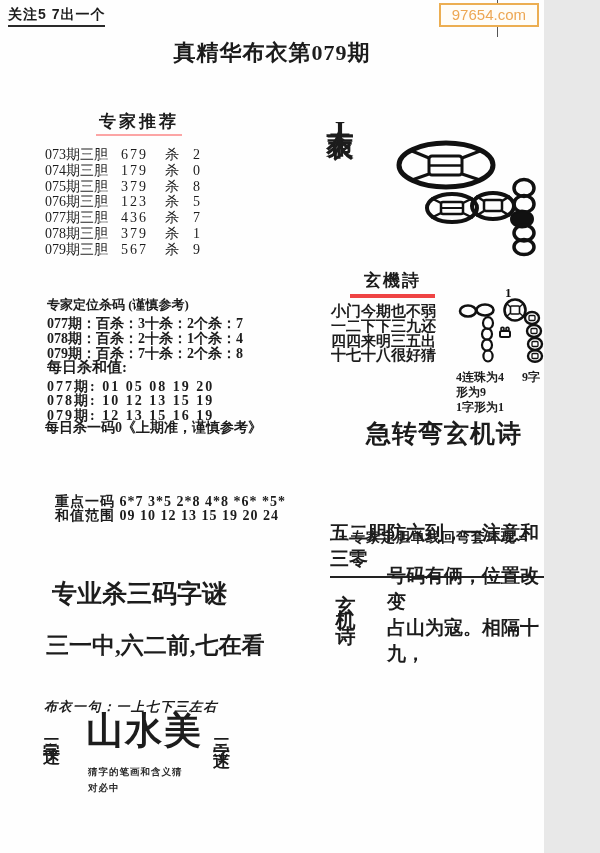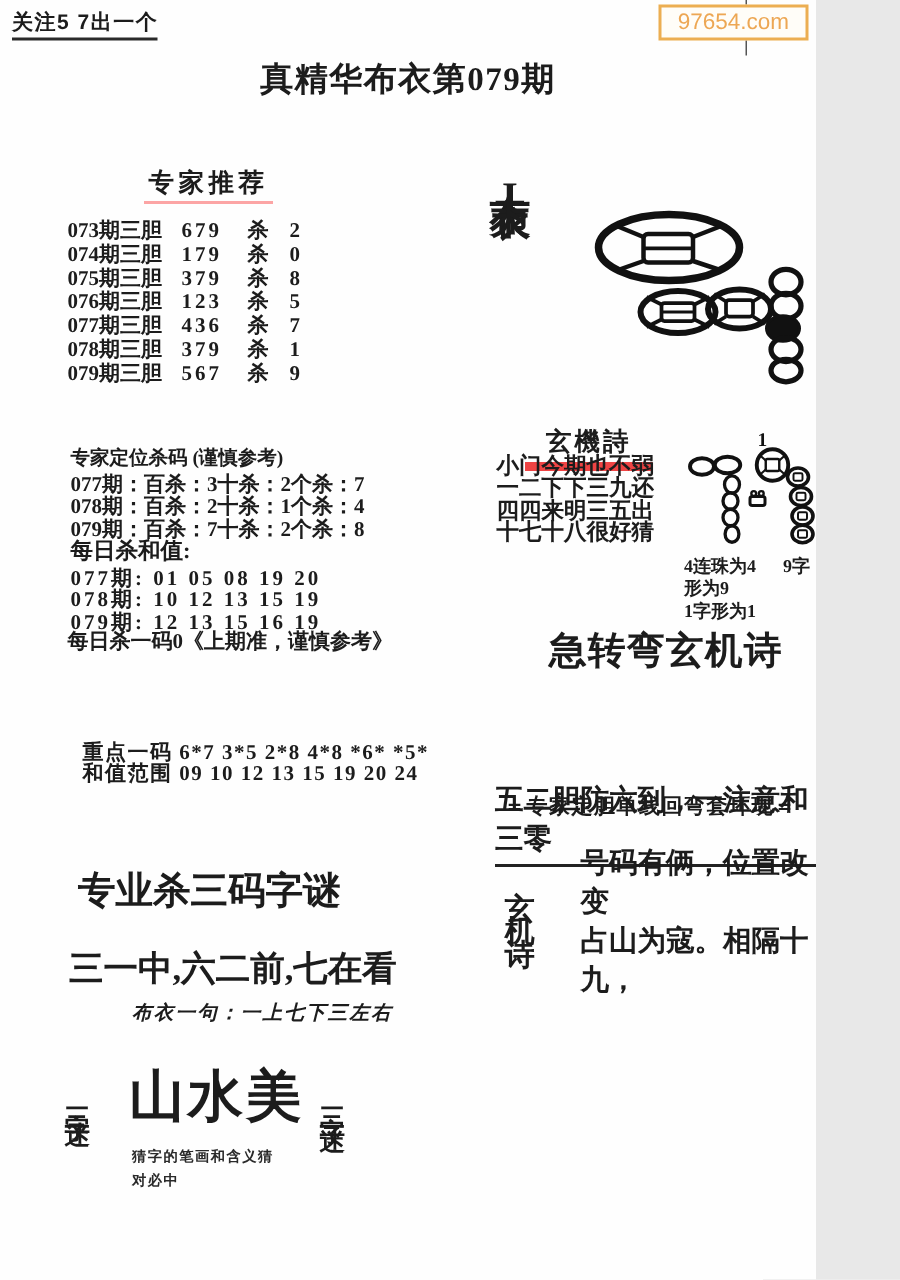--- a/index.html
+++ b/index.html
@@ -12,52 +12,52 @@
   .artifact-line{position:absolute;left:497px;top:0;width:1px;height:37px;background:#555;}
   .site-badge{position:absolute;right:5px;top:3px;border:2px solid #ecae52;color:#eda754;
               font-size:15px;padding:1px 11px 2px;background:#fffdf8;
               font-family:"Liberation Sans","DejaVu Sans",sans-serif;cursor:pointer;}
   .title{position:absolute;left:0;right:0;top:38px;margin:0;text-align:center;
          font-size:22px;font-weight:bold;letter-spacing:1px;}
   
   .er-title{position:absolute;left:96px;top:110px;font-size:17px;font-weight:bold;
             border-bottom:2px solid #fca5a5;padding:0 3px 1px;letter-spacing:3px;}
   .er-rows{position:absolute;left:45px;top:147px;width:250px;font-size:14px;
-           font-weight:bold;line-height:15.8px;}
+           font-weight:normal;line-height:15.8px;}
   .er-row{display:flex;}
   .er-issue{width:76px;}
   .er-num{width:44px;letter-spacing:2px;}
   .er-kl{width:28px;}
   .pk{position:absolute;left:47px;top:296px;font-weight:bold;}
   .pk-title{font-size:13px;margin-bottom:2px;}
   .pk-row{font-size:14px;line-height:15.2px;}
   .ds{position:absolute;left:47px;top:358px;font-weight:bold;}
   .ds-title{font-size:15px;margin-bottom:3px;}
   .ds-row{font-size:14px;line-height:14.3px;letter-spacing:2px;}
   .d1{position:absolute;left:45px;top:419px;font-size:14px;font-weight:bold;}
   .d2{position:absolute;left:45px;top:436px;font-weight:bold;}
   .d2-title{font-size:14px;}
   .d2-row{font-size:14px;line-height:14.7px;letter-spacing:2px;}
   .k1{position:absolute;left:55px;top:493px;font-size:14px;font-weight:bold;letter-spacing:1px;}
   .sr{position:absolute;left:55px;top:507px;font-size:14px;font-weight:bold;letter-spacing:1px;}
   .riddle-title{position:absolute;left:52px;top:577px;font-size:25px;font-weight:bold;}
   .riddle-line{position:absolute;left:46px;top:630px;font-size:23px;font-weight:bold;}
-  .riddle-buyi{position:absolute;left:44px;top:666px;font-size:13px;font-weight:bold;
-               font-style:italic;letter-spacing:1.5px;margin-left:44px;}
+  .riddle-buyi{position:absolute;left:44px;top:698px;font-size:13px;font-weight:bold;
+               font-style:italic;letter-spacing:1.5px;}
   .vtext{writing-mode:vertical-rl;text-orientation:upright;}
   .tc-left{position:absolute;left:40px;top:724px;font-size:17px;letter-spacing:5px;font-weight:bold;}
   .tc-word{position:absolute;left:86px;top:706px;font-size:37px;font-weight:bold;letter-spacing:2px;}
   .tc-right{position:absolute;left:210px;top:724px;font-size:17px;letter-spacing:7px;font-weight:bold;}
   .tc-note{position:absolute;left:88px;top:764px;font-size:9.5px;font-weight:bold;
            line-height:16px;color:#2a2a2a;letter-spacing:1px;}
   
   .bt-vert{position:absolute;left:322px;top:108px;font-size:27px;letter-spacing:2px;font-weight:bold;}
   .coin-svg{position:absolute;left:393px;top:132px;}
-  .xj-title{position:absolute;left:350px;top:283px;font-size:17px;font-weight:bold;
-            border-bottom:6px solid #ef4444;padding:0 14px 2px;letter-spacing:2px;}
+  .xj-title{position:absolute;left:350px;top:269px;font-size:17px;font-weight:bold;
+            border-bottom:4px solid #ef4444;padding:0 14px 2px;letter-spacing:2px;}
   .xj-lines{position:absolute;left:331px;top:304px;font-size:15px;font-weight:bold;line-height:14.8px;}
   .bead-svg{position:absolute;left:452px;top:286px;}
   .bead-cap{position:absolute;left:456px;top:370px;font-size:12px;font-weight:bold;line-height:15px;}
   .bead-cap .gap{margin-left:15px;}
   .jz-title{position:absolute;left:366px;top:417px;font-size:25px;font-weight:bold;letter-spacing:1px;}
   .jz-line{position:absolute;left:330px;top:472px;font-size:19px;font-weight:bold;
            border-bottom:2px solid #222;padding-bottom:4px;margin-top:48px;}
   .jz-footer{position:absolute;left:336px;top:529px;font-size:14px;font-weight:bold;letter-spacing:1px;}
   .xjs-vert{position:absolute;left:333px;top:578px;font-size:20px;font-weight:bold;letter-spacing:16px;}
   .xjs-text{position:absolute;left:387px;top:563px;font-size:19px;font-weight:bold;line-height:26px;}

